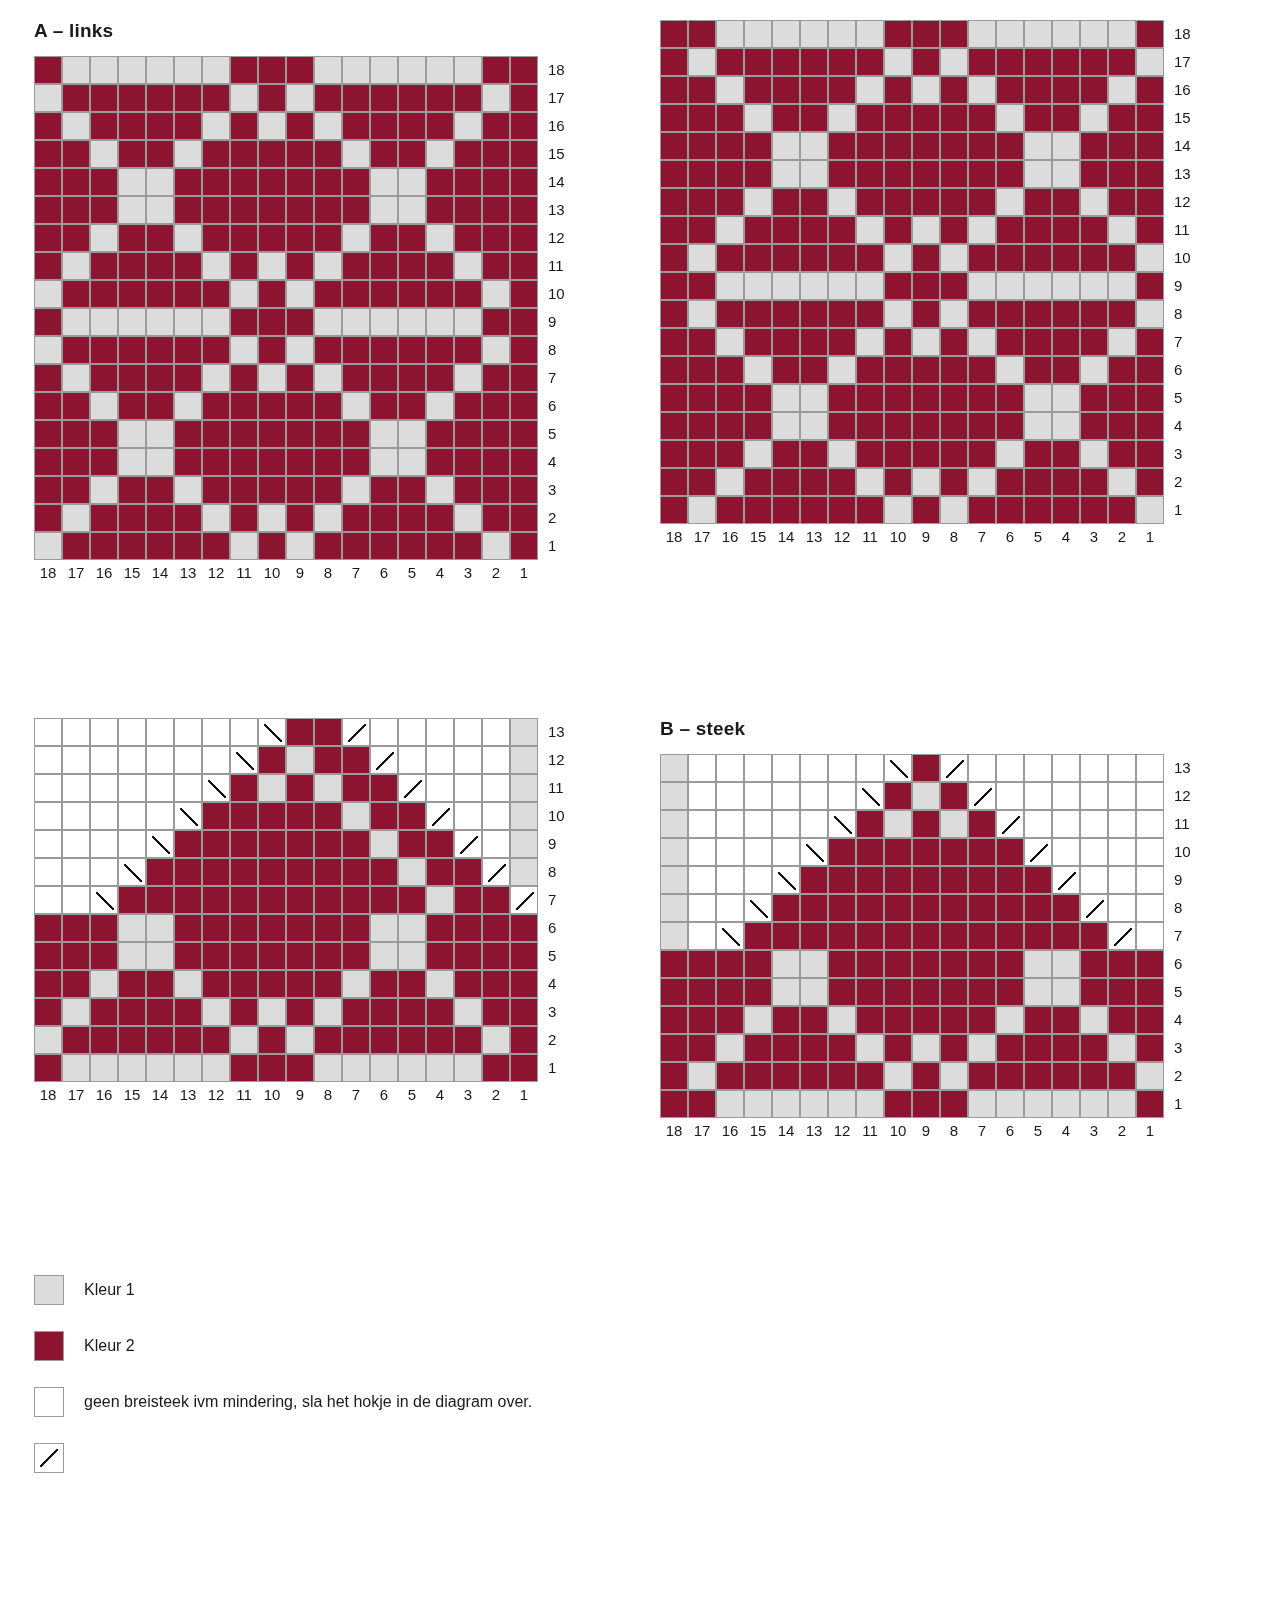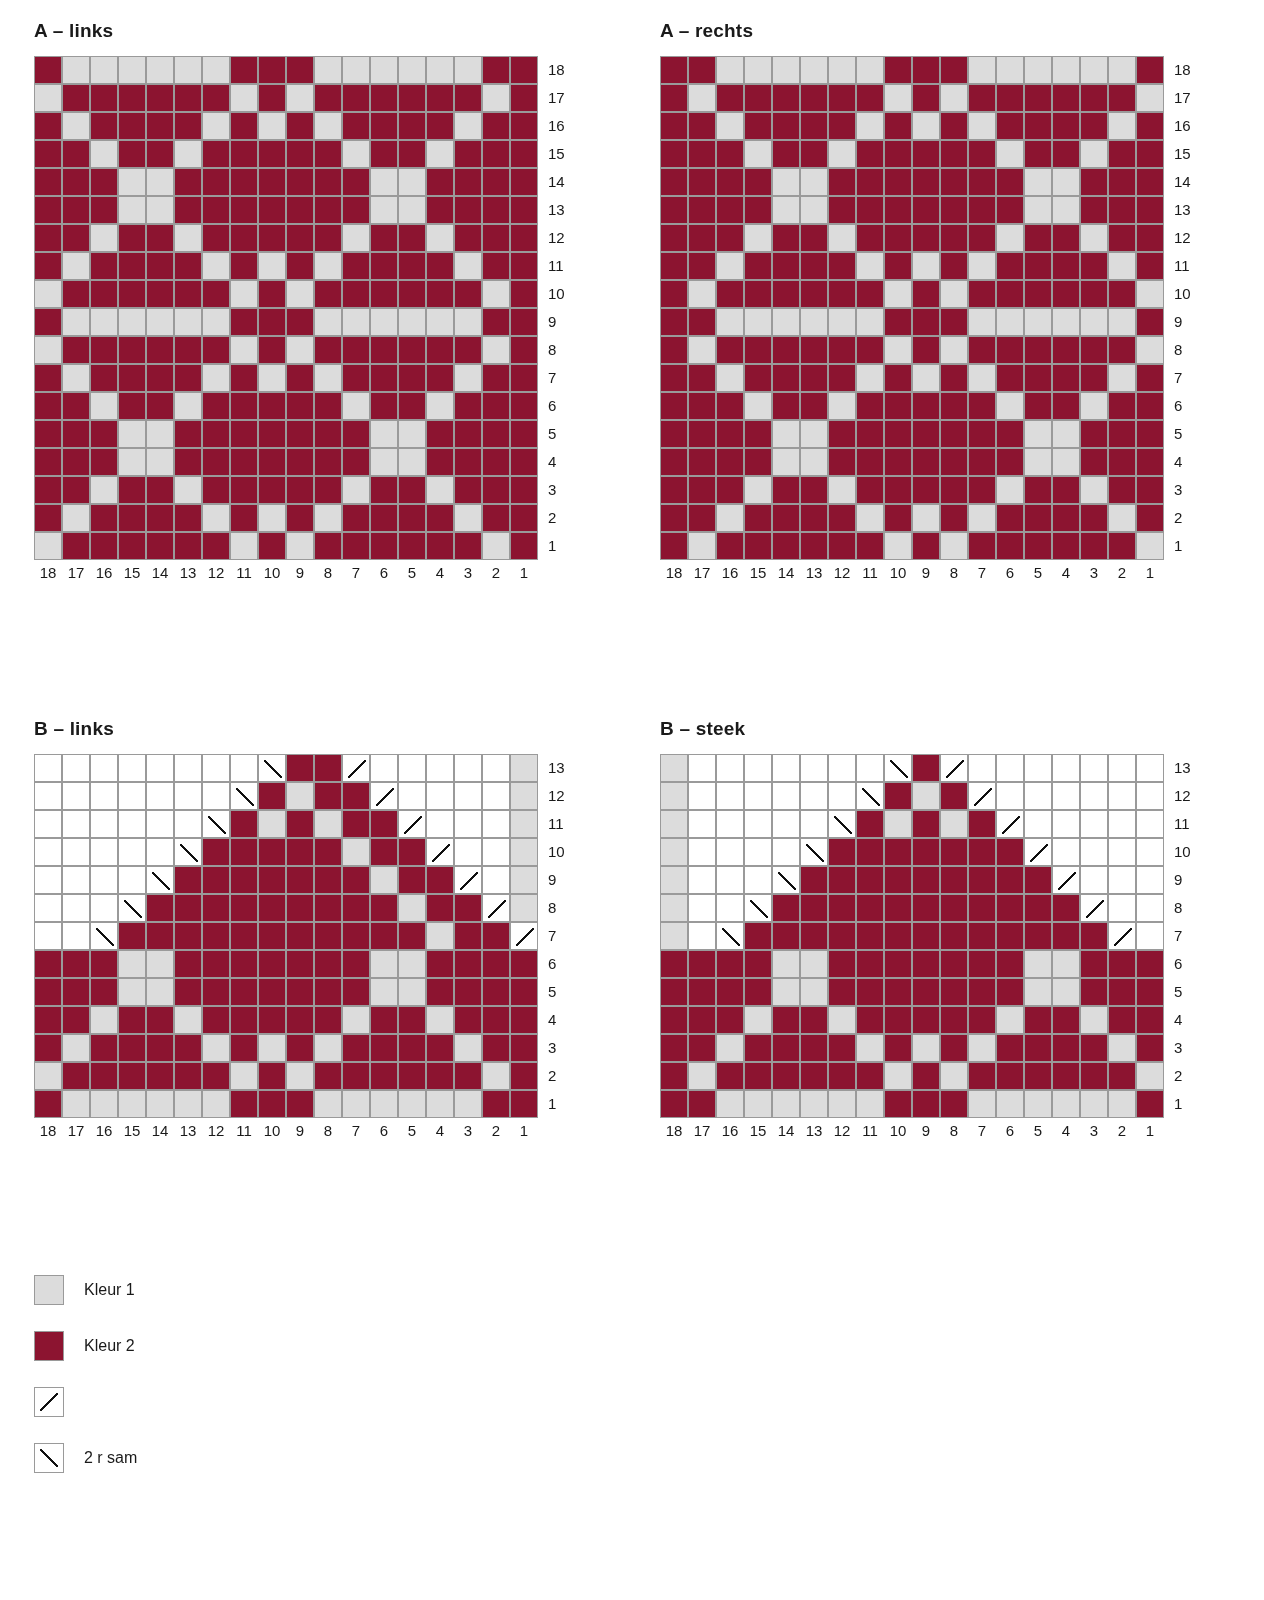--- a/index.html
+++ b/index.html
@@ -432,21 +432,20 @@
         <div class="col-num">6</div>
         <div class="col-num">5</div>
         <div class="col-num">4</div>
         <div class="col-num">3</div>
         <div class="col-num">2</div>
         <div class="col-num">1</div>
       </div>
   </div>
 
   <div class="chart-block" id="chart-1" style="left:660px;top:20px;">
-    <div class="chart-title">A – rechts</div>
     <div class="grid-wrap">
       <div class="grid" style="grid-template-columns: repeat(18, 28px);">
           <div class="cell c2"></div>
           <div class="cell c2"></div>
           <div class="cell c1"></div>
           <div class="cell c1"></div>
           <div class="cell c1"></div>
           <div class="cell c1"></div>
           <div class="cell c1"></div>
           <div class="cell c1"></div>
@@ -804,21 +803,20 @@
         <div class="col-num">6</div>
         <div class="col-num">5</div>
         <div class="col-num">4</div>
         <div class="col-num">3</div>
         <div class="col-num">2</div>
         <div class="col-num">1</div>
       </div>
   </div>
 
   <div class="chart-block" id="chart-2" style="left:34px;top:718px;">
-    <div class="chart-title">B – links</div>
     <div class="grid-wrap">
       <div class="grid" style="grid-template-columns: repeat(18, 28px);">
           <div class="cell c0"></div>
           <div class="cell c0"></div>
           <div class="cell c0"></div>
           <div class="cell c0"></div>
           <div class="cell c0"></div>
           <div class="cell c0"></div>
           <div class="cell c0"></div>
           <div class="cell c0"></div>
@@ -1367,21 +1365,21 @@
   <div class="legend" id="legend">
       <div class="legend-row">
         <div class="swatch c1"></div>
         <div class="legend-label">Kleur 1</div>
       </div>
       <div class="legend-row">
         <div class="swatch c2"></div>
         <div class="legend-label">Kleur 2</div>
       </div>
       <div class="legend-row">
-        <div class="swatch c0 sl"></div>
+        <div class="swatch c0"></div>
+        <div class="legend-label">geen breisteek ivm mindering, sla het hokje in de diagram over.</div>
       </div>
       <div class="legend-row">
-        <div class="swatch c0 k2"></div>
-        <div class="legend-label">2 r sam</div>
+        <div class="swatch c0 sl"></div>
       </div>
     </div>
 
 </div>
 
 </body></html>

